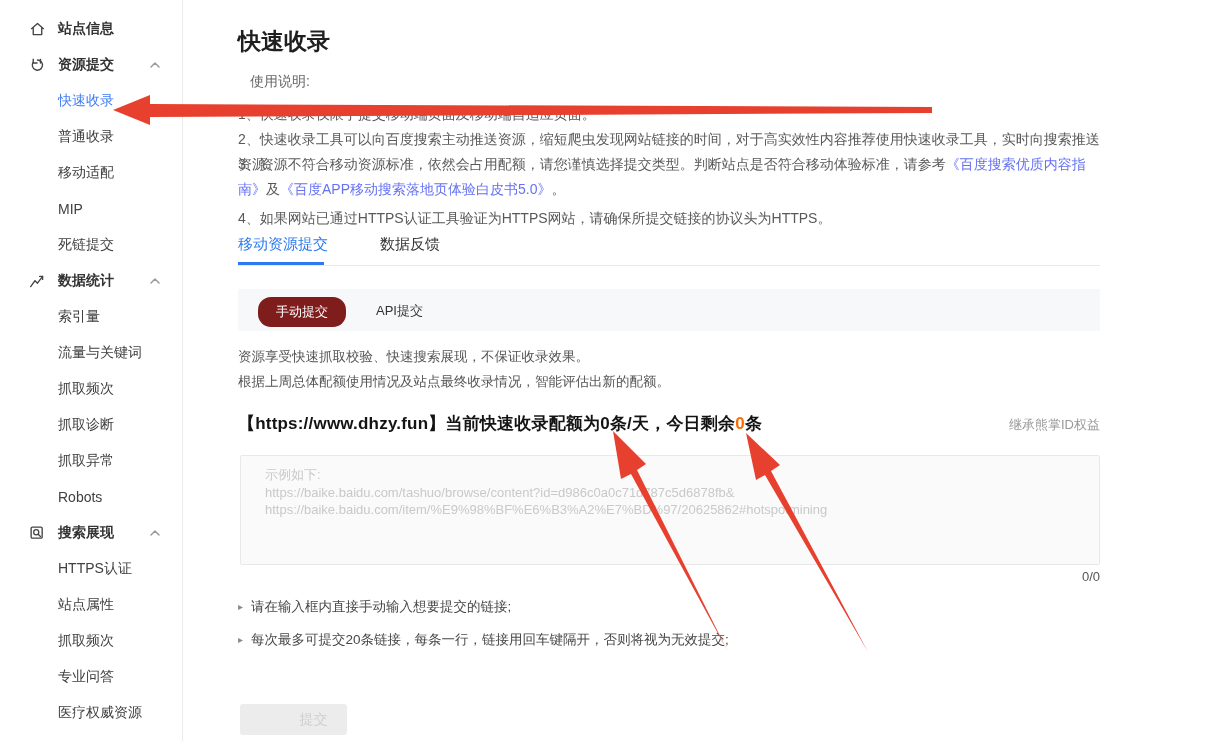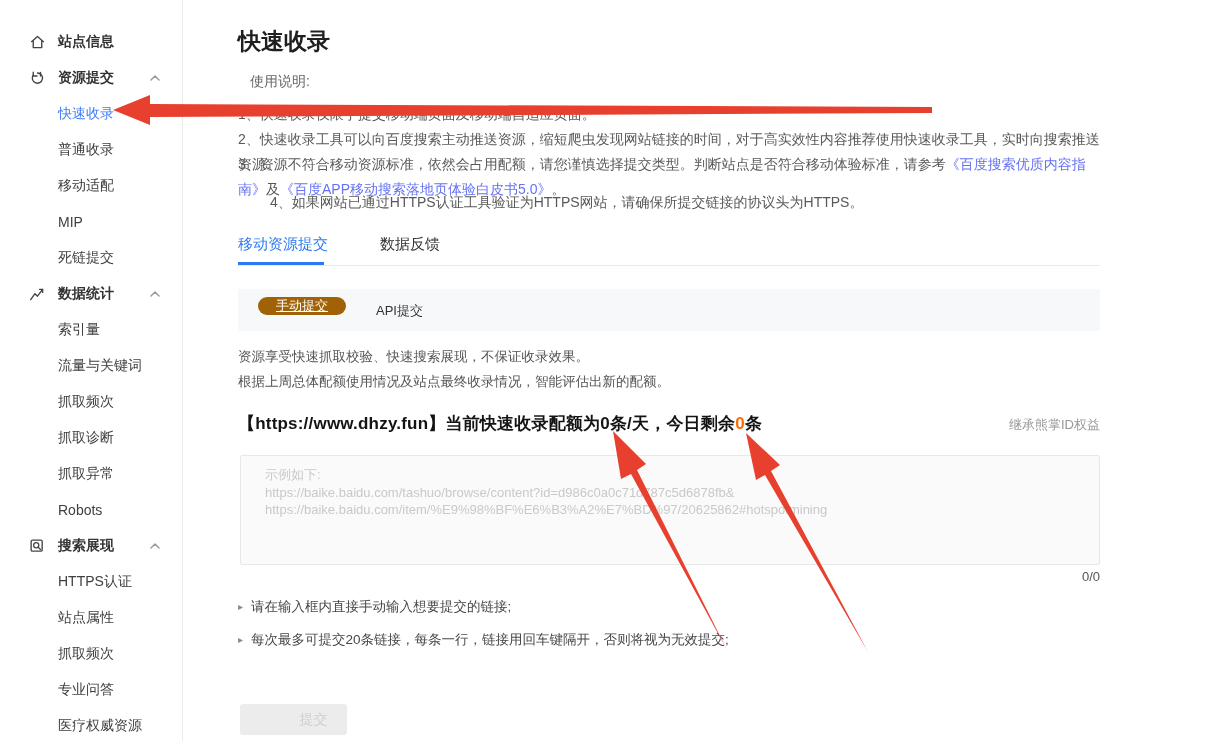--- a/index.html
+++ b/index.html
@@ -2,21 +2,21 @@
 <html><head>
 <meta charset="utf-8">
 <style>
   * { margin:0; padding:0; box-sizing:border-box; }
   html,body { width:1208px; height:741px; background:#fff; overflow:hidden;
     font-family:"Liberation Sans","DejaVu Sans",sans-serif; }
   .page { position:relative; width:1208px; height:741px; background:#fff; }
 
   
   .sidebar { position:absolute; left:0; top:0; width:183px; height:741px;
-    border-right:1px solid #ebebeb; padding-top:24px; background:#fff; }
+    border-right:1px solid #ebebeb; padding-top:11px; background:#fff; }
   .side-row { position:relative; height:36px; display:flex; align-items:center; cursor:pointer; }
   .side-row .ic { position:absolute; left:28px; width:18px; height:18px; display:flex;
     align-items:center; justify-content:center; }
   .side-row .lbl { position:absolute; left:58px; font-size:14px; color:#333; font-weight:700; white-space:nowrap; }
   .side-row.sub .lbl { font-weight:400; color:#404040; }
   .side-row.active .lbl { color:#3f7ef7; }
   .side-row .chev { position:absolute; left:148px; width:14px; height:14px; }
 
   
   .main { position:absolute; left:184px; top:0; width:1024px; height:741px; }
@@ -25,23 +25,23 @@
   .usage { left:66px; top:73px; font-size:14px; color:#666; }
   .inst { left:54px; width:864px; font-size:14px; color:#595959; line-height:25px; }
   .inst a { color:#6572f3; text-decoration:none; cursor:pointer; }
 
   .tab { top:235px; font-size:15px; color:#333; cursor:pointer; }
   .tab.active { color:#2d7af0; }
   .tab-underline { left:54px; top:262px; width:86px; height:3px; background:#2d7af0; }
   .tab-sep { left:54px; top:265px; width:862px; height:1px; background:#e9e9e9; }
 
   .toggle-bar { left:54px; top:289px; width:862px; height:42px; background:#f7f8fa; }
-  .pill { position:absolute; left:20px; top:8px; width:88px; height:18px; background:#a16207;
+  .pill { position:absolute; left:20px; top:8px; width:88px; height:30px; background:#7f1d1d;
     border-radius:13px; color:#fff; font-size:13px; display:flex; align-items:center;
-    justify-content:center; cursor:pointer;text-decoration:underline; }
+    justify-content:center; cursor:pointer; }
   .api-btn { position:absolute; left:138px; top:13px; font-size:13px; color:#333; cursor:pointer; }
 
   .note { left:54px; font-size:13.5px; color:#555; }
   .quota { left:54px; top:412px; font-size:17px; font-weight:700; color:#141414; letter-spacing:.2px; }
   .quota .orange { color:#ff6a00; }
   .bear { top:416px; left:778px; width:138px; text-align:right; font-size:13px; color:#999; cursor:pointer; }
 
   .urlbox { left:56px; top:455px; width:860px; height:110px; background:#fafafa;
     border:1px solid #e8e8e8; border-radius:2px; resize:none; padding:10px 24px;
     font-family:"Liberation Sans","DejaVu Sans",sans-serif; font-size:13px; line-height:17.5px; color:#333; outline:none; }
@@ -173,21 +173,21 @@
   </nav>
 
   <main class="main">
 
     <h1 class="abs title">快速收录</h1>
     <div class="abs usage">使用说明:</div>
 
     <div class="abs inst" style="top:102px;">1、快速收录仅限于提交移动端页面及移动端自适应页面。</div>
     <div class="abs inst" style="top:127px;">2、快速收录工具可以向百度搜索主动推送资源，缩短爬虫发现网站链接的时间，对于高实效性内容推荐使用快速收录工具，实时向搜索推送资源。</div>
     <div class="abs inst" style="top:152px;"><span>3、资源不符合移动资源标准，依然会占用配额，请您谨慎选择提交类型。判断站点是否符合移动体验标准，请参考</span><a>《百度搜索优质内容指南》</a><span>及</span><a>《百度APP移动搜索落地页体验白皮书5.0》</a><span>。</span></div>
-    <div class="abs inst" style="top:190px;margin-left:32px;">4、如果网站已通过HTTPS认证工具验证为HTTPS网站，请确保所提交链接的协议头为HTTPS。</div>
+    <div class="abs inst" style="top:206px;">4、如果网站已通过HTTPS认证工具验证为HTTPS网站，请确保所提交链接的协议头为HTTPS。</div>
 
     <div class="abs tab active" style="left:54px;">移动资源提交</div>
     <div class="abs tab" style="left:196px;">数据反馈</div>
     <div class="abs tab-underline"></div>
     <div class="abs tab-sep"></div>
 
     <div class="abs toggle-bar">
       <div class="pill">手动提交</div>
       <div class="api-btn">API提交</div>
     </div>

